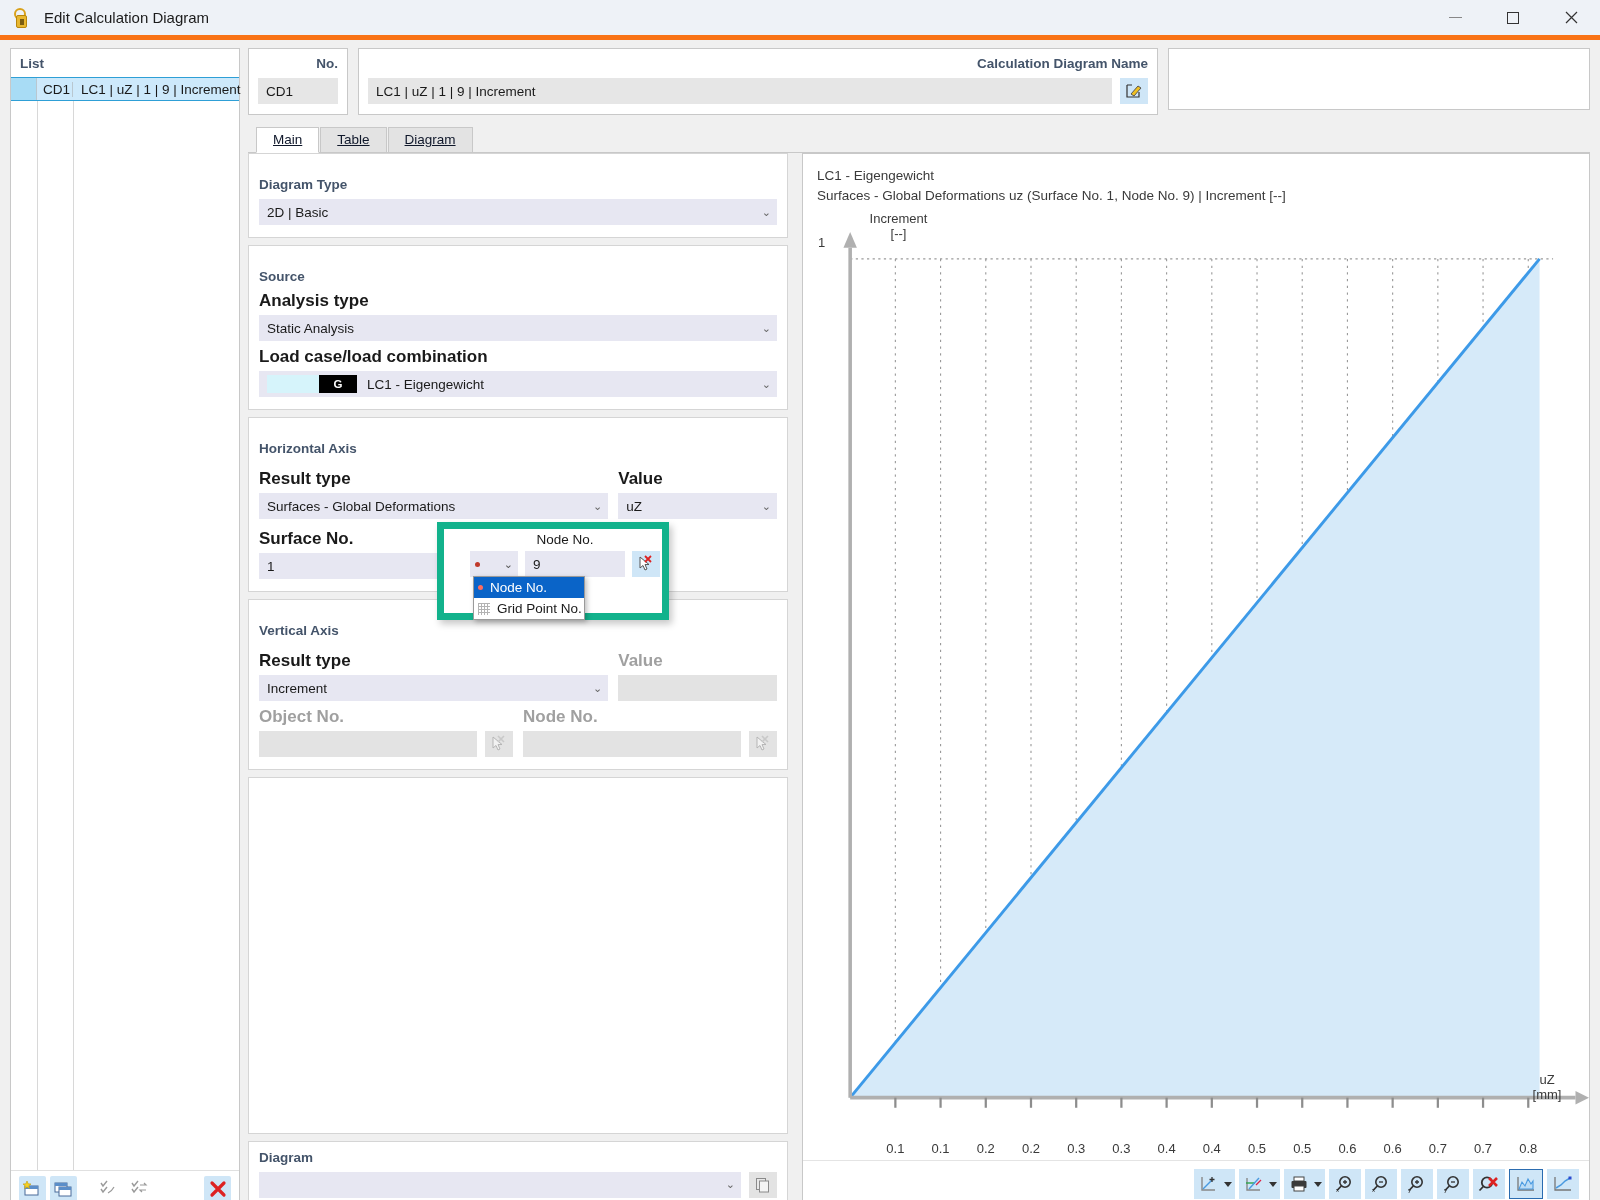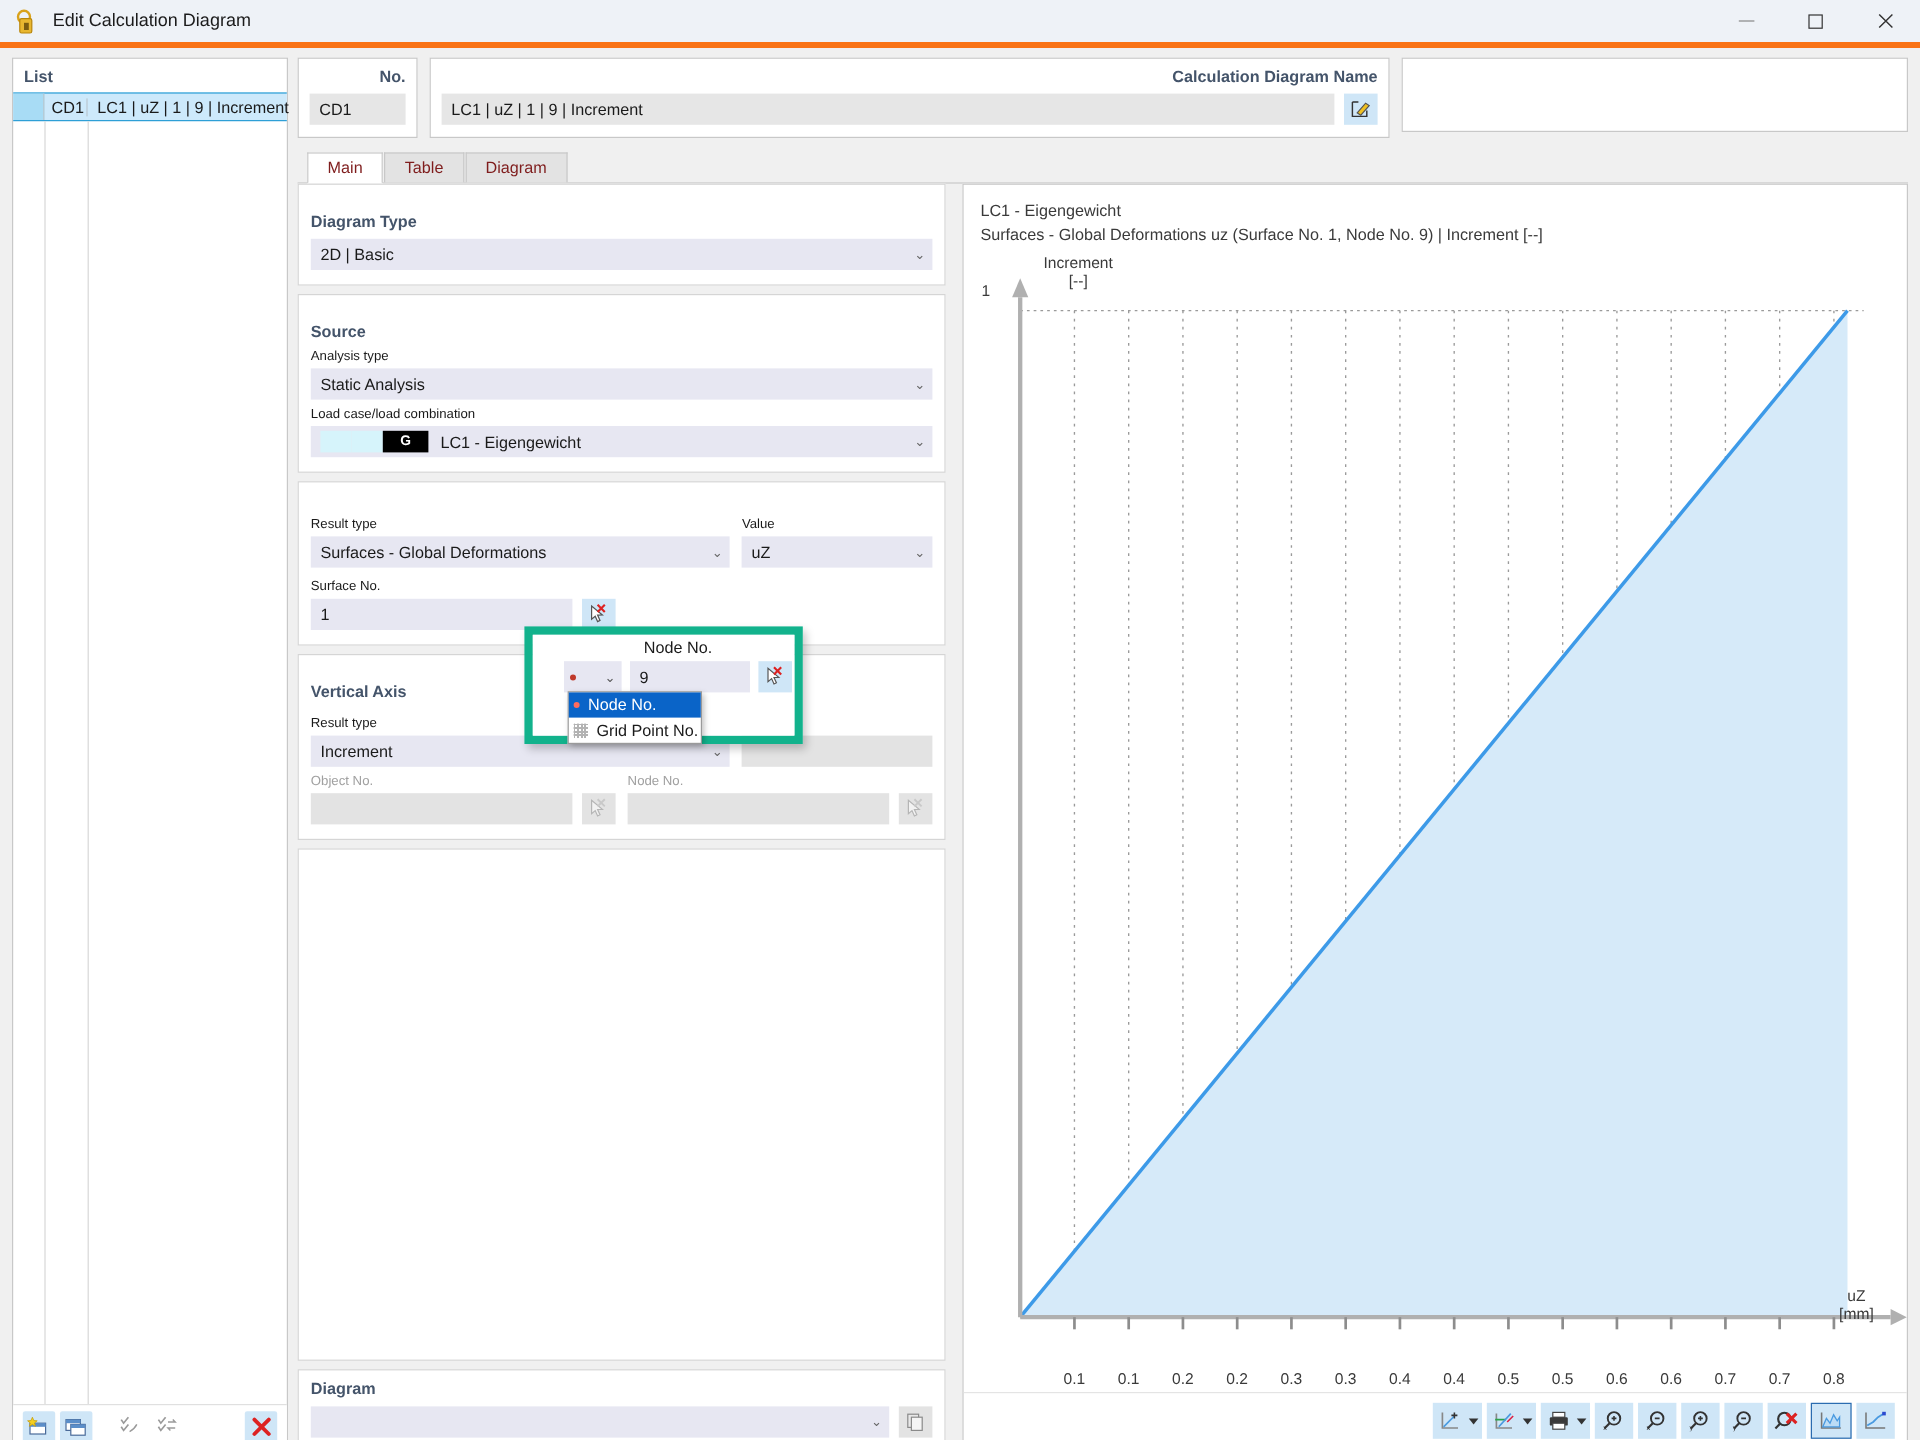--- a/index.html
+++ b/index.html
@@ -124,34 +124,34 @@
     flex: 0 0 28px;
   }
   .blank-box { flex:1 1 auto; height: 62px; background:#fff; border:1px solid #c8c8c8; }
 
   
   .tabs { display: flex; margin-top: 12px; padding-left: 8px; align-items: flex-end;
           border-bottom: 1px solid #c8c8c8; background: transparent; height: 26px;}
   .tab {
     padding: 4px 16px 5px 16px; font-size: 13.5px;
     background: #e3e3e3; border: 1px solid #c8c8c8; border-bottom: none;
-    margin-right: 1px; color:#7f1d1d;
+    margin-right: 1px; color:#0f172a;text-decoration:underline;
   }
   .tab.active { background: #fff; border-bottom: 1px solid #fff; margin-bottom:-1px; }
 
   .panes { display: flex; flex: 1 1 auto; min-height: 0; gap: 14px; padding-top: 0px;}
   .form-pane { width: 540px; flex: 0 0 540px; display:flex; flex-direction:column; }
   .chart-pane { flex: 1 1 auto; background:#fff; border:1px solid #c8c8c8; display:flex; flex-direction:column; min-width:0;}
 
   .group {
     background: #fff; border: 1px solid #d5d5d5;
     padding: 23px 10px 12px 10px; margin-bottom: 7px;
   }
   .group-title { font-weight: bold; color: #44546a; font-size: 13.5px; margin-bottom: 7px; }
-  .field-label { font-size: 11px; margin: 6px 0 4px 0; color:#1a1a1a; }
+  .field-label { font-size: 17px; margin: 6px 0 4px 0; color:#1a1a1a;font-weight:bold; }
   .field-label.dim { color: #a0a0a0; }
   .combo {
     background: #e7e7f2; height: 26px; display: flex; align-items: center;
     padding: 0 6px 0 8px; font-size: 13.5px; position: relative;
   }
   .combo .chev { margin-left: auto; color: #666; font-size: 11px; }
   .row2 { display: flex; gap: 10px; }
   .row2 > div { flex: 1 1 0; min-width: 0; }
   .txtin {
     background: #e7e7f2; height: 26px; display: flex; align-items: center;
@@ -344,20 +344,21 @@
                   <div class="sw"></div>
                   <div class="sw2"></div>
                   <div class="gbadge">G</div>
                   <div class="lc-text">LC1 - Eigengewicht</div>
                 </div>
                 <span class="chev">⌄</span>
               </div>
             </div>
 
             <div class="group">
+              <div class="group-title">Horizontal Axis</div>
               <div class="row2">
                 <div style="flex:2.2 1 0">
                   <div class="field-label">Result type</div>
                   <div class="combo">
                     <span>Surfaces - Global Deformations</span>
                     <span class="chev">⌄</span>
                   </div>
                 </div>
                 <div style="flex:1 1 0">
                   <div class="field-label">Value</div>

